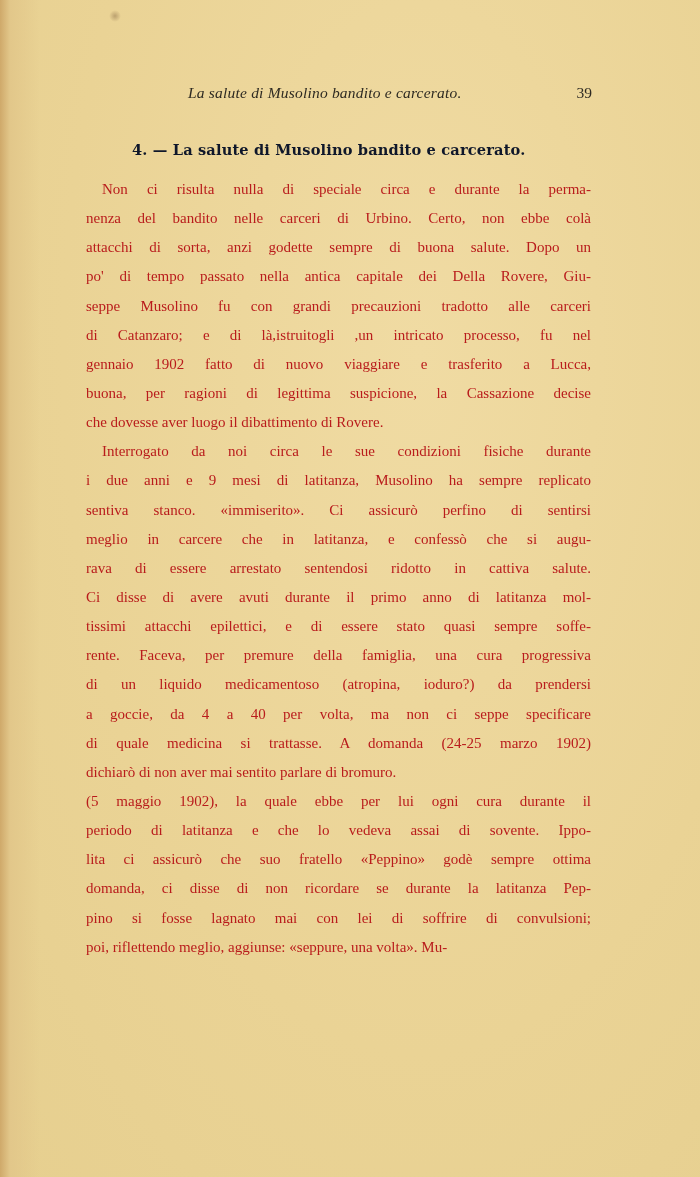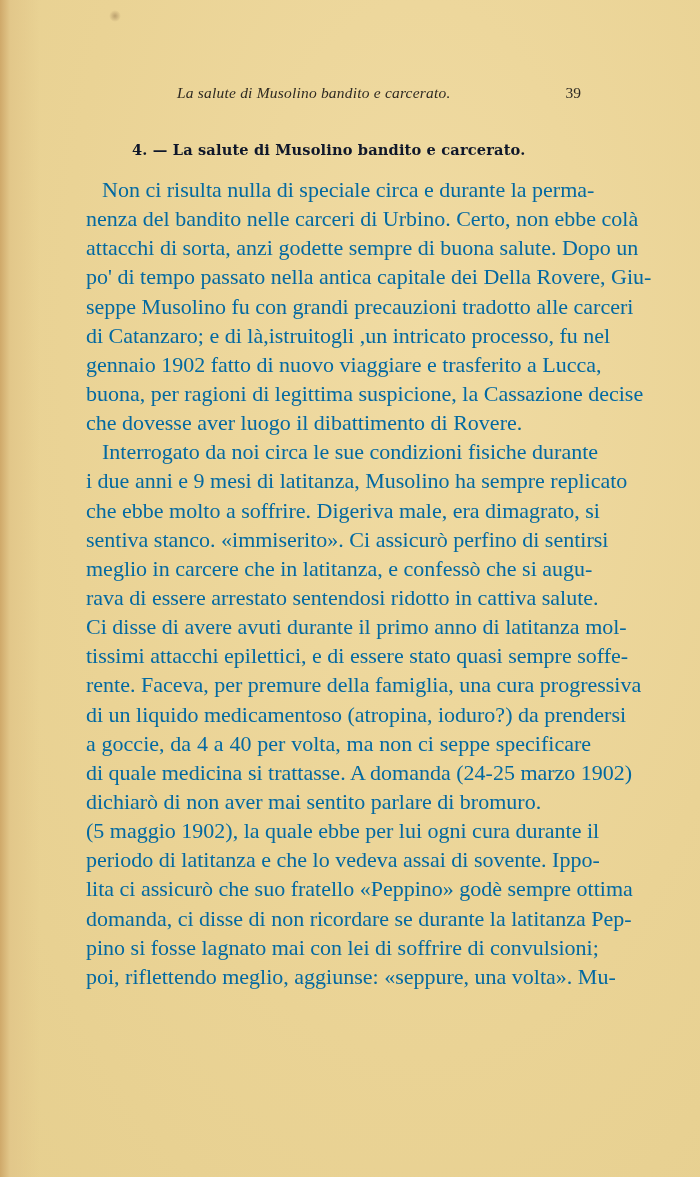--- a/index.html
+++ b/index.html
@@ -25,21 +25,21 @@
     }
     .smudge {
       position: absolute;
       left: 109px; top: 10px;
       width: 12px; height: 12px;
       border-radius: 50%;
       background: radial-gradient(circle, rgba(150,120,80,0.55) 0%, rgba(150,120,80,0) 70%);
     }
     .running-head {
       position: absolute;
-      left: 177px;
+      left: 188px;
       top: 84px;
       width: 404px;
       height: 20px;
       font-family: "Liberation Serif", "DejaVu Serif", serif;
       font-size: 15.5px;
     }
     .running-title {
       position: absolute;
       left: 0;
       top: 0;
@@ -64,22 +64,22 @@
       font-size: 14.6px;
       letter-spacing: 0.15px;
       color: #0f172a;
     }
     .body-text {
       position: absolute;
       left: 86px;
       top: 175px;
       width: 505px;
       font-family: "Liberation Serif", "DejaVu Serif", serif;
-      font-size: 22px;
-      color: #0369a1;
+      font-size: 15px;
+      color: #b91c1c;
     }
     .line {
       display: block;
       height: 29.15px;
       line-height: 29.15px;
       text-align: justify;
       text-align-last: justify;
       white-space: nowrap;
       overflow: visible;
     }
@@ -111,21 +111,20 @@
         <span class="line">po' di tempo passato nella antica capitale dei Della Rovere, Giu-</span>
         <span class="line">seppe Musolino fu con grandi precauzioni tradotto alle carceri</span>
         <span class="line">di Catanzaro; e di là,istruitogli ,un intricato processo, fu nel</span>
         <span class="line">gennaio 1902 fatto di nuovo viaggiare e trasferito a Lucca,</span>
         <span class="line">buona, per ragioni di legittima suspicione, la Cassazione decise</span>
         <span class="line last">che dovesse aver luogo il dibattimento di Rovere.</span>
       </div>
       <div>
         <span class="line indent">Interrogato da noi circa le sue condizioni fisiche durante</span>
         <span class="line">i due anni e 9 mesi di latitanza, Musolino ha sempre replicato</span>
-        <span class="line">che ebbe molto a soffrire. Digeriva male, era dimagrato, si</span>
         <span class="line">sentiva stanco. «immiserito». Ci assicurò perfino di sentirsi</span>
         <span class="line">meglio in carcere che in latitanza, e confessò che si augu-</span>
         <span class="line">rava di essere arrestato sentendosi ridotto in cattiva salute.</span>
         <span class="line">Ci disse di avere avuti durante il primo anno di latitanza mol-</span>
         <span class="line">tissimi attacchi epilettici, e di essere stato quasi sempre soffe-</span>
         <span class="line">rente. Faceva, per premure della famiglia, una cura progressiva</span>
         <span class="line">di un liquido medicamentoso (atropina, ioduro?) da prendersi</span>
         <span class="line">a goccie, da 4 a 40 per volta, ma non ci seppe specificare</span>
         <span class="line">di quale medicina si trattasse. A domanda (24-25 marzo 1902)</span>
         <span class="line last">dichiarò di non aver mai sentito parlare di bromuro.</span>

